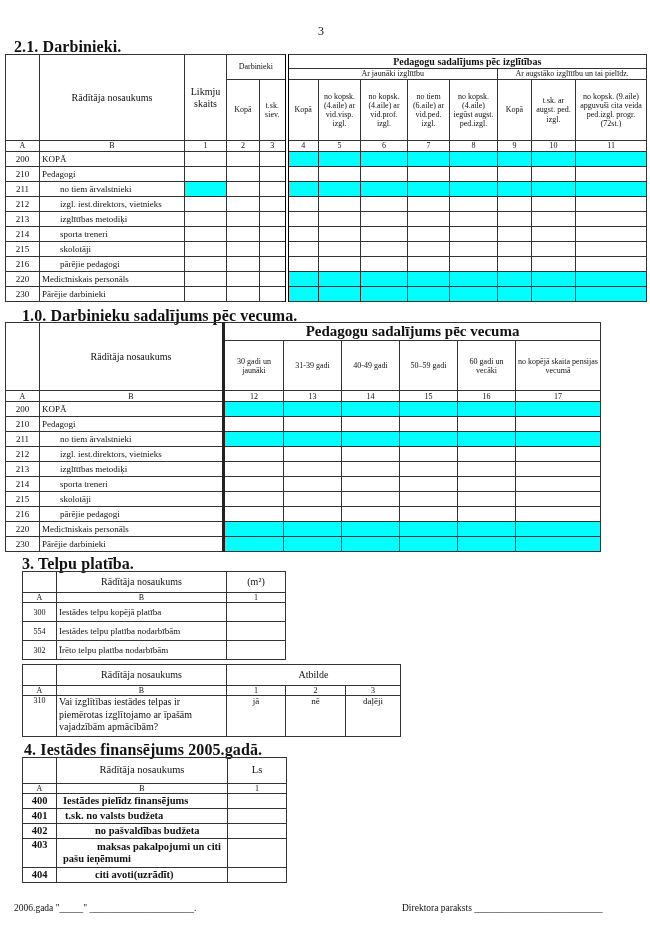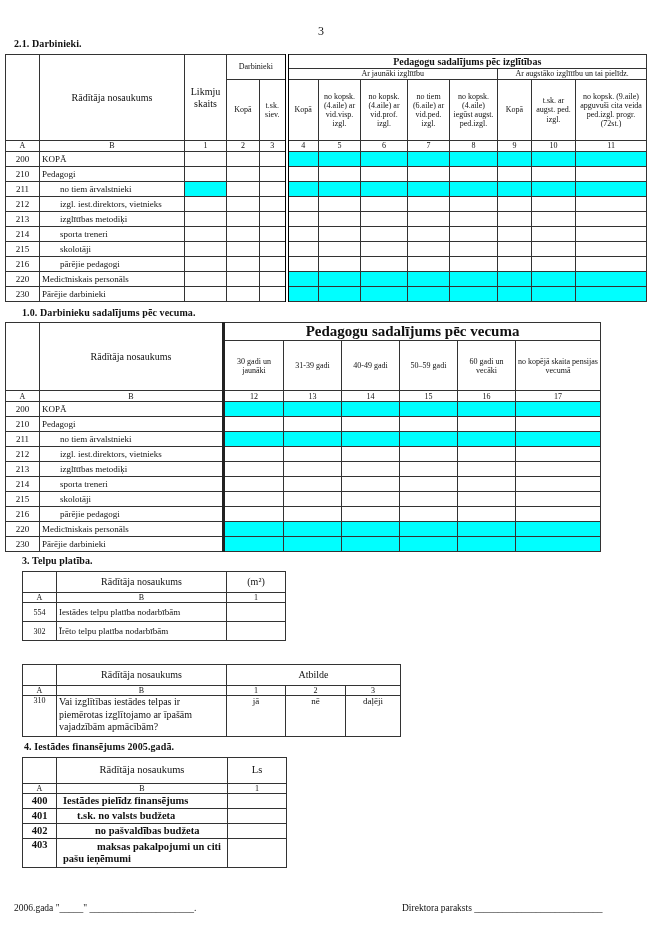--- a/index.html
+++ b/index.html
@@ -1,19 +1,19 @@
 <!DOCTYPE html>
 <html><head>
 <meta charset="utf-8">
 <style>
   html,body{margin:0;padding:0;background:#fff;}
   body{width:650px;height:926px;position:relative;overflow:hidden;font-family:"Liberation Serif","DejaVu Serif",serif;color:#111;}
   .abs{position:absolute;}
   .pnum{left:318px;top:24px;font-size:12px;}
-  .h{font-weight:bold;font-size:10px;letter-spacing:0.1px;}
+  .h{font-weight:bold;font-size:16px;letter-spacing:0.1px;}
   table{border-collapse:collapse;position:absolute;table-layout:fixed;}
   td{border:1px solid #333;padding:0 2px;font-size:8px;text-align:center;vertical-align:middle;line-height:1.15;overflow:hidden;}
   td.l{text-align:left;}
   td.cy{background:#00ffff;}
   .dbl{border-left:4px double #000 !important;}
   .thk{border-left:3px solid #222 !important;}
   .big{font-size:10px;}
   .bold{font-weight:bold;}
   .ind1{padding-left:20px;}
   .foot{font-size:9.5px;}
@@ -391,20 +391,25 @@
     <td style="font-size:10px">(m²)</td>
   </tr>
   <tr style="height:9px">
     <td>A</td>
     <td>B</td>
     <td>1</td>
   </tr>
   </tbody>
     <tbody id="t3body">
       <tr style="height: 19px;">
+        <td class="t3" style="font-size:8px">300</td>
+        <td class="l t3">Iestādes telpu kopējā platība</td>
+        <td></td>
+      </tr>
+      <tr style="height: 19px;">
         <td class="t3" style="font-size:8px">554</td>
         <td class="l t3">Iestādes telpu platība nodarbībām</td>
         <td></td>
       </tr>
       <tr style="height: 19px;">
         <td class="t3" style="font-size:8px">302</td>
         <td class="l t3">Īrēto telpu platība nodarbībām</td>
         <td></td>
       </tr>
     </tbody>
@@ -461,30 +466,35 @@
   </tr>
   </tbody>
     <tbody id="t4body">
       <tr style="height: 15px;">
         <td class="t4">400</td>
         <td class="l t4" style="padding-left:6px">Iestādes pielīdz finansējums</td>
         <td></td>
       </tr>
       <tr style="height: 15px;">
         <td class="t4">401</td>
-        <td class="l t4" style="padding-left:20px">t.sk. no valsts budžeta</td>
+        <td class="l t4" style="padding-left:8px">t.sk. no valsts budžeta</td>
         <td></td>
       </tr>
       <tr style="height: 15px;">
         <td class="t4">402</td>
         <td class="l t4" style="padding-left:38px">no pašvaldības budžeta</td>
         <td></td>
       </tr>
       <tr style="height: 29px;">
         <td class="t4" style="vertical-align:top">403</td>
         <td class="l t4" style="padding-left:6px;text-indent:34px">maksas pakalpojumi un citi pašu ieņēmumi</td>
         <td></td>
       </tr>
+      <tr style="height: 15px;">
+        <td class="t4">404</td>
+        <td class="l t4" style="padding-left:38px">citi avoti(uzrādīt)</td>
+        <td></td>
+      </tr>
     </tbody>
 </table>
 
 <div class="abs foot" style="left:14px;top:903px;">2006.gada "_____" ______________________.</div>
 <div class="abs foot" style="left:402px;top:903px;">Direktora paraksts  ___________________________</div>
 
 </body></html>

